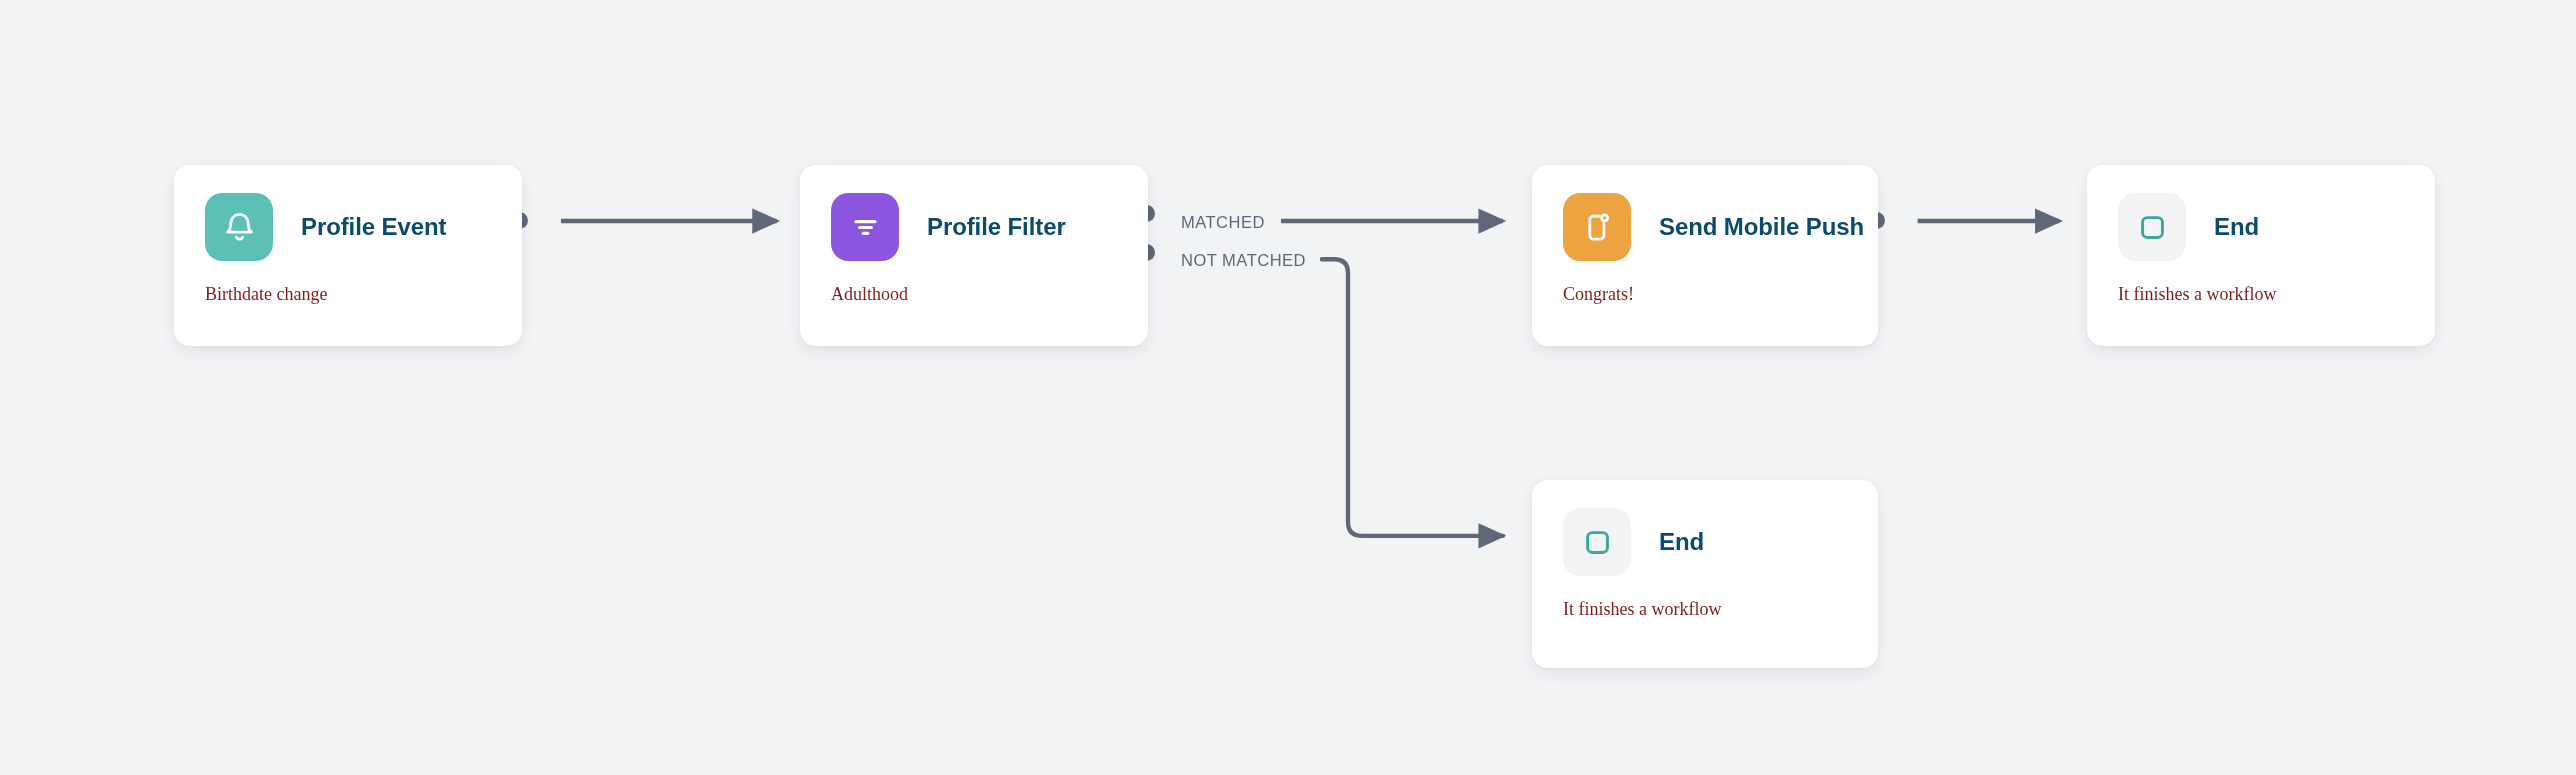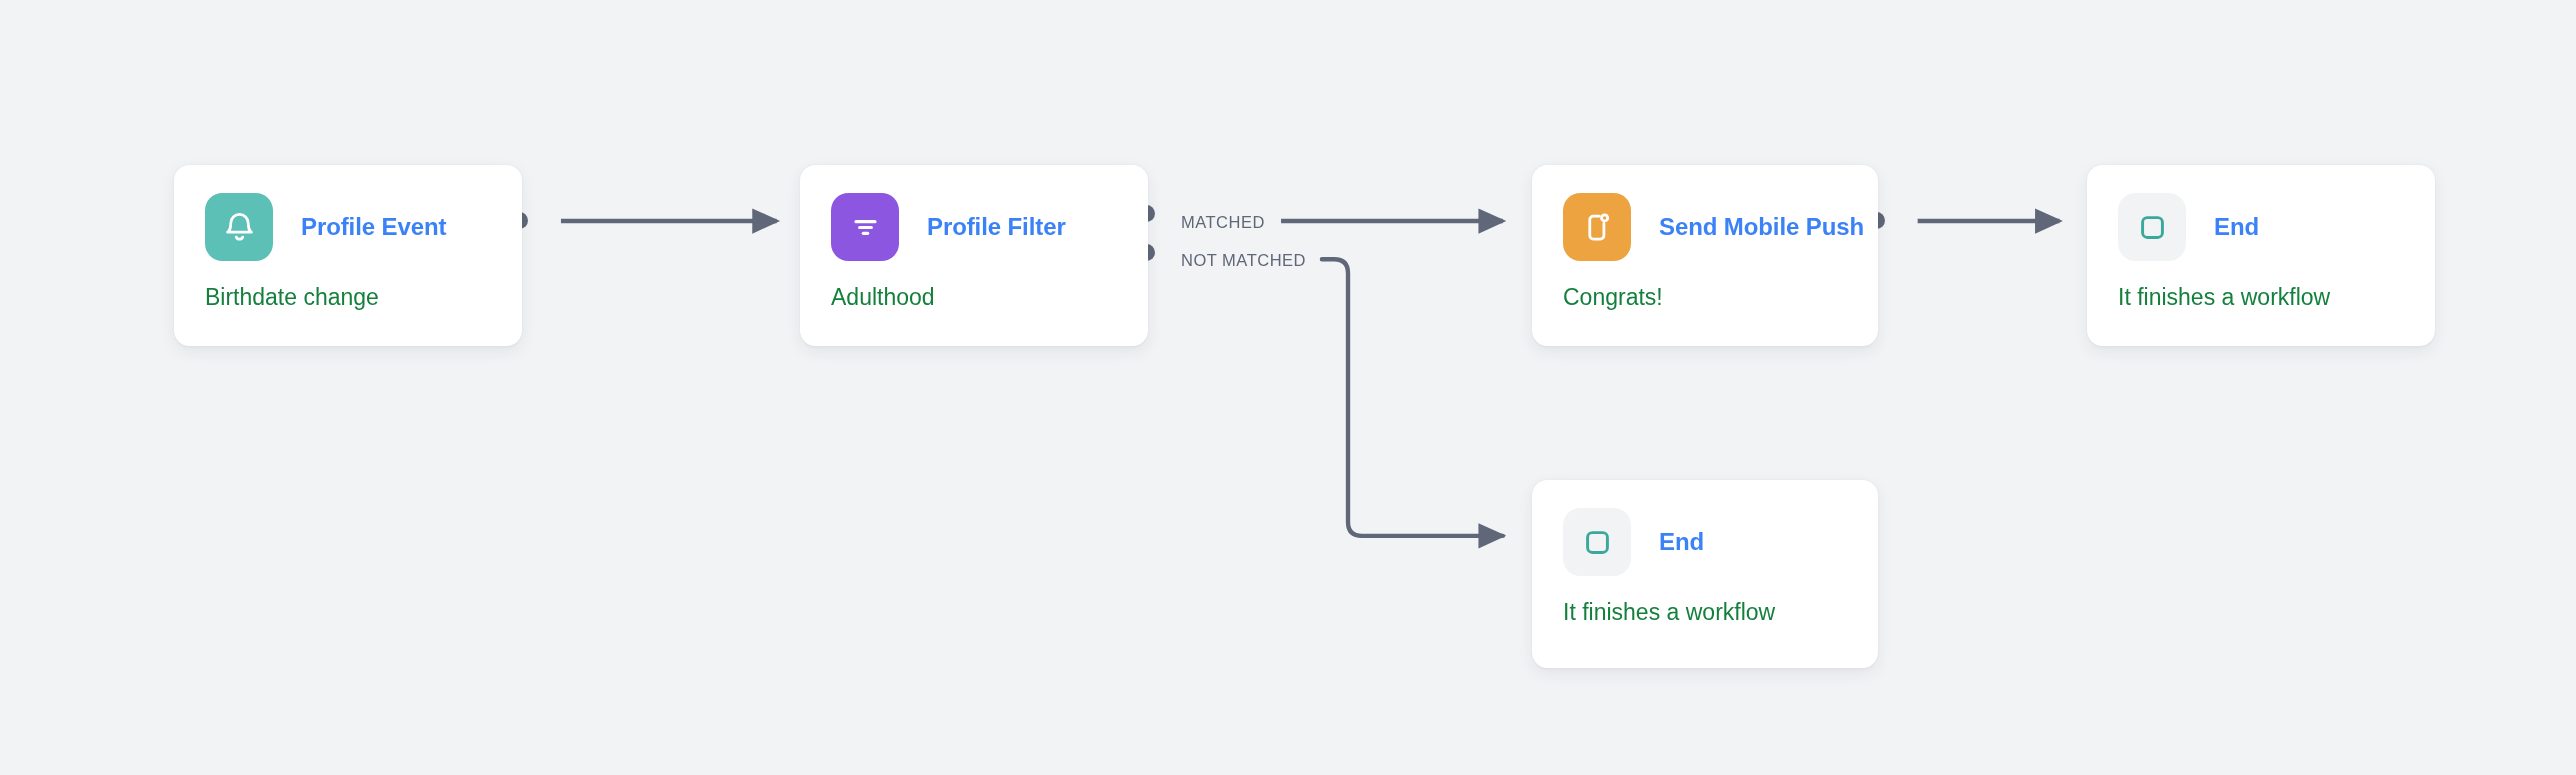--- a/index.html
+++ b/index.html
@@ -51,30 +51,31 @@
     border-radius: 17.4px;
     display: flex;
     align-items: center;
     justify-content: center;
     flex: none;
   }
   .node-title {
     margin-left: 28px;
     font-size: 24px;
     font-weight: 700;
-    color: #3b82f6;
+    color: #0c4a6e;
     letter-spacing: -0.1px;
     white-space: nowrap;
   }
   .node-sub {
     padding: 22.6px 0 0 31px;
-    font-size: 23px;
-    color: #15803d;
+    font-size: 18px;
+    color: #7f1d1d;
     font-weight: 400;
     white-space: nowrap;
+    font-family: Liberation Serif, serif;
   }
 
   
   .icon-teal   { background: #5cc0b6; }
   .icon-purple { background: #8c56e0; }
   .icon-orange { background: #eda440; }
   .icon-blank  { background: #f2f3f5; }
 
   
   .port {

